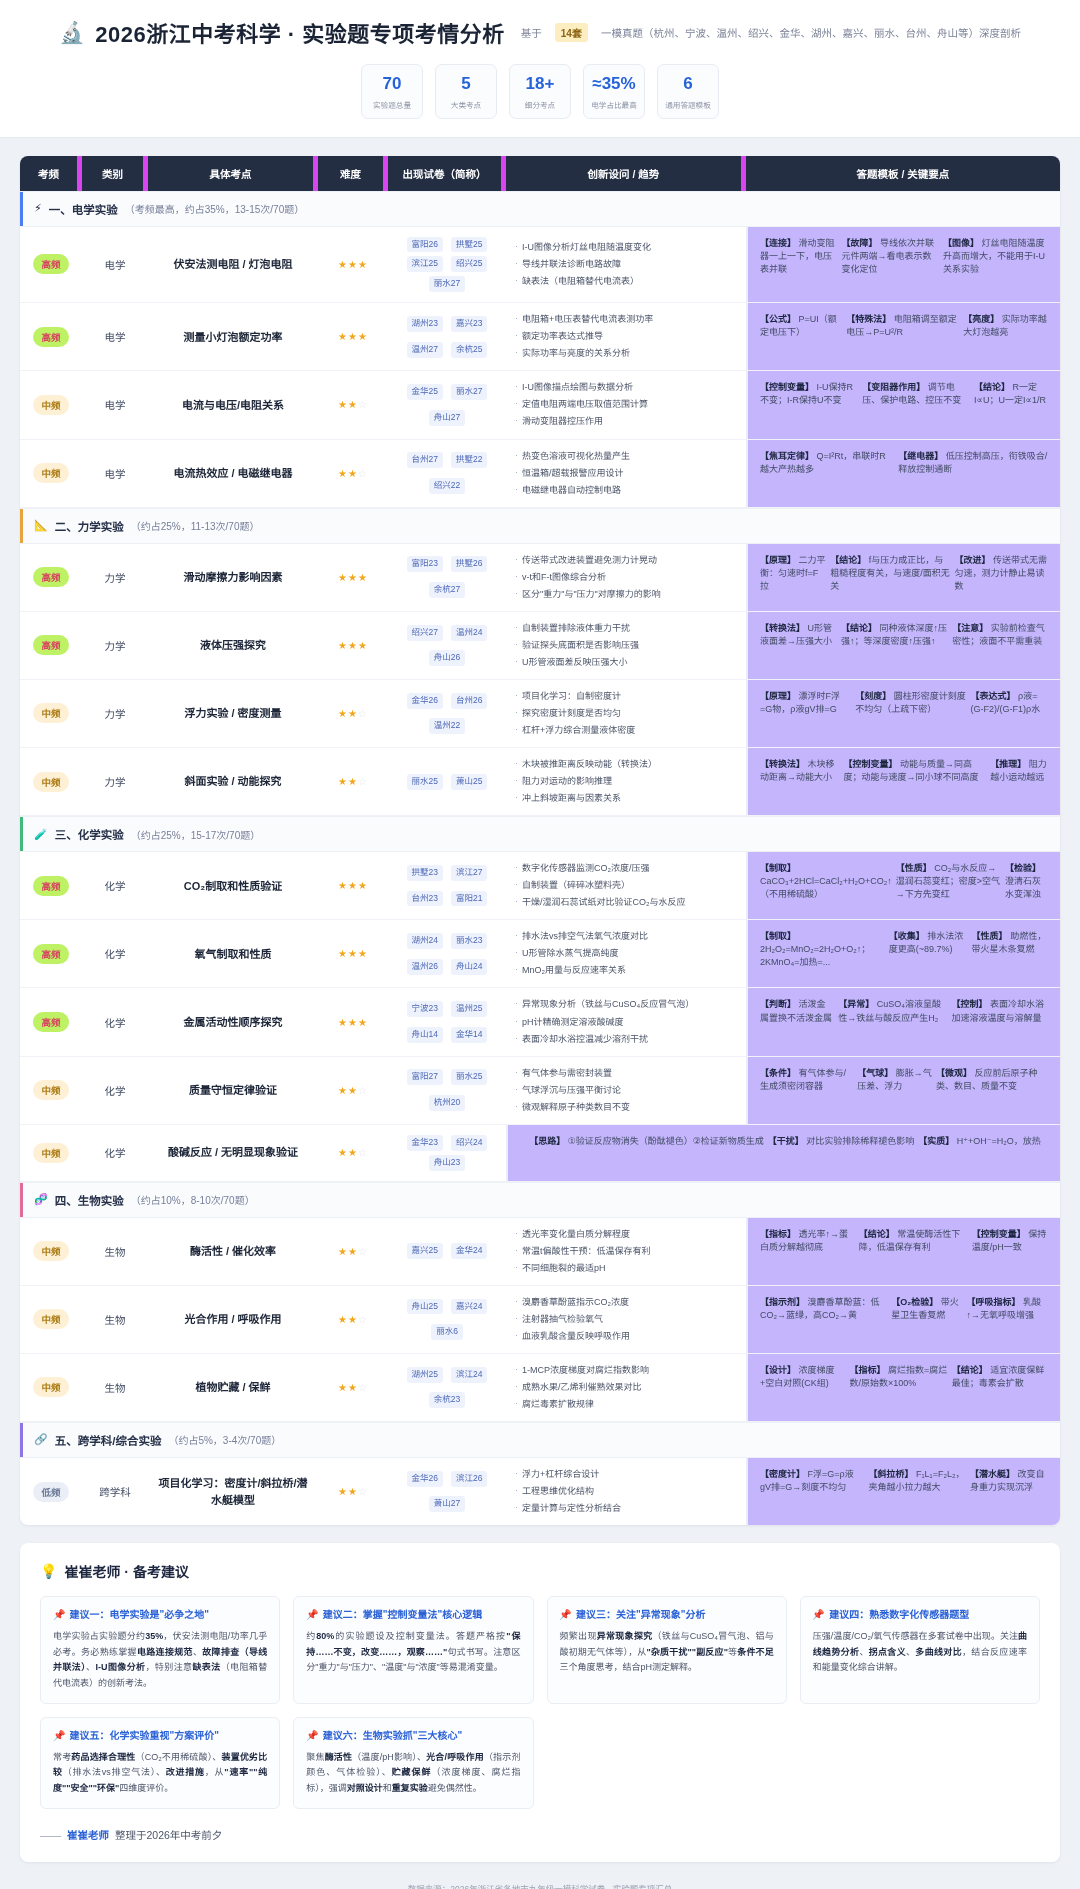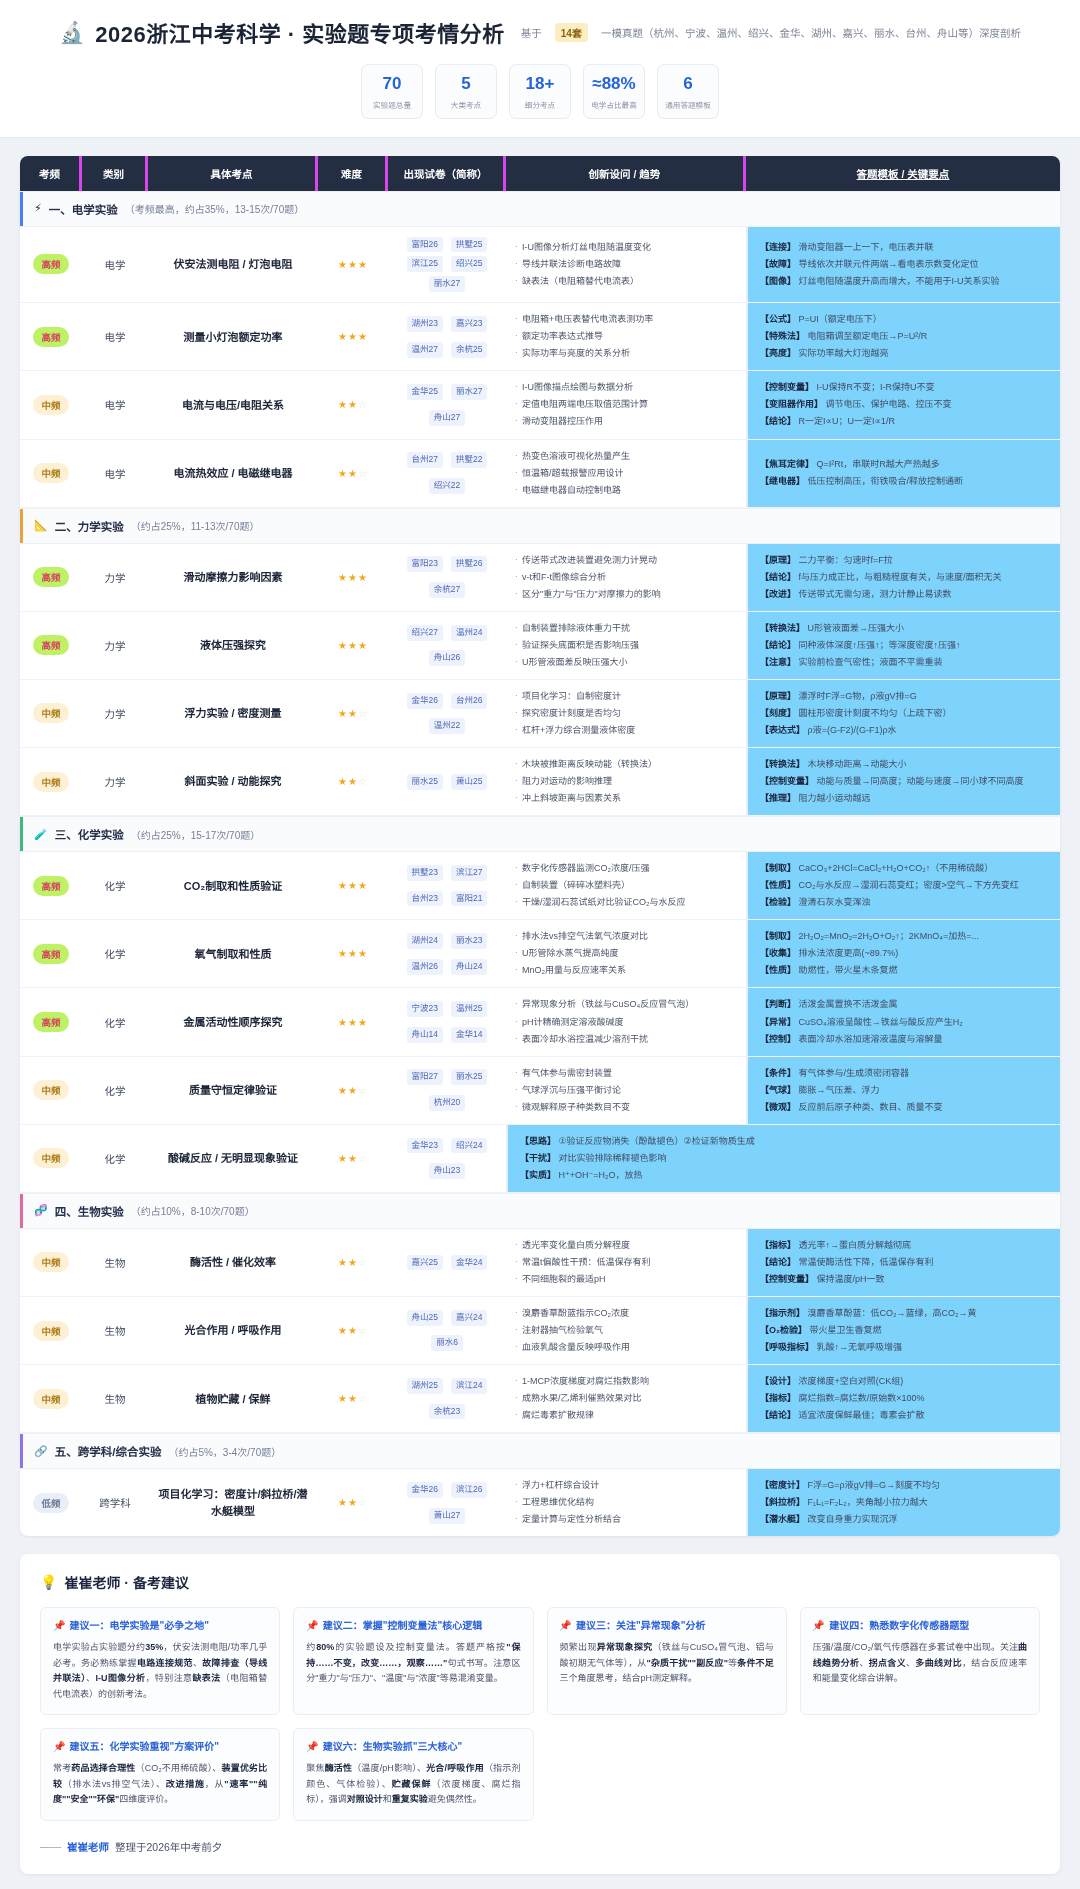--- a/index.html
+++ b/index.html
@@ -95,23 +95,23 @@
   .thead {
     display:flex;
     background:#242e43;
     color:#fff;
     font-size:10.5px;
     font-weight:bold;
   }
   .thead > div {
     padding:10px 4px;
     text-align:center;
-    border-right:3px solid #d946ef;
-  }
-  .thead > div:last-child { border-right:none;text-decoration:underline; }
+    border-right:5px solid #d946ef;
+  }
+  .thead > div:last-child { border-right:none; }
 
   .c1 { width:62px; flex:none; }
   .c2 { width:66px; flex:none; }
   .c3 { width:170px; flex:none; }
   .c4 { width:70px; flex:none; }
   .c5 { width:118px; flex:none; }
   .c6 { width:240px; flex:none; }
   .c7 { flex:1 1 auto; }
 
   
@@ -202,27 +202,26 @@
     padding-left:8px;
   }
   .trend-li::before {
     content:"·";
     position:absolute;
     left:1px; top:-1px;
     color:#9aa3b8;
   }
 
   .cell-answer {
-    flex-direction:column;
     align-items:flex-start !important;
     justify-content:center;
     gap:4px;
     padding:10px 10px 10px 12px !important;
     border-left:2px solid #e9edf5;
-    background:#7dd3fc;
+    background:#c4b5fd;
   }
   .ans-li { font-size:9px; color:#424c63; line-height:1.45; }
   .ans-li b { color:#1d2740; font-weight:bold; }
 
   
   .advice-card {
     margin:18px 20px 0;
     background:#fff;
     border-radius:8px;
     padding:18px 20px 20px;
@@ -309,21 +308,21 @@
         </div>
         <div class="stat-card">
           <div class="stat-num">5</div>
           <div class="stat-label">大类考点</div>
         </div>
         <div class="stat-card">
           <div class="stat-num">18+</div>
           <div class="stat-label">细分考点</div>
         </div>
         <div class="stat-card">
-          <div class="stat-num">≈88%</div>
+          <div class="stat-num">≈35%</div>
           <div class="stat-label">电学占比最高</div>
         </div>
         <div class="stat-card">
           <div class="stat-num">6</div>
           <div class="stat-label">通用答题模板</div>
         </div>
       </div>
   </div>
 
   <div class="table-card">

